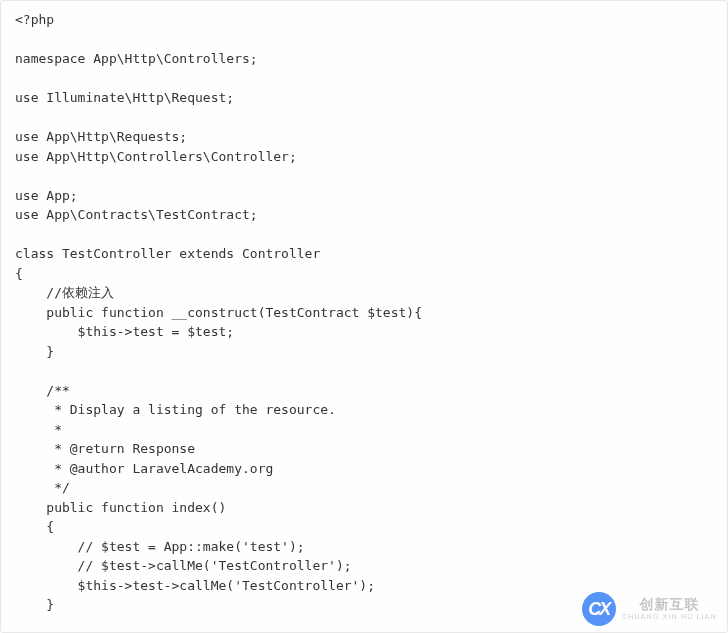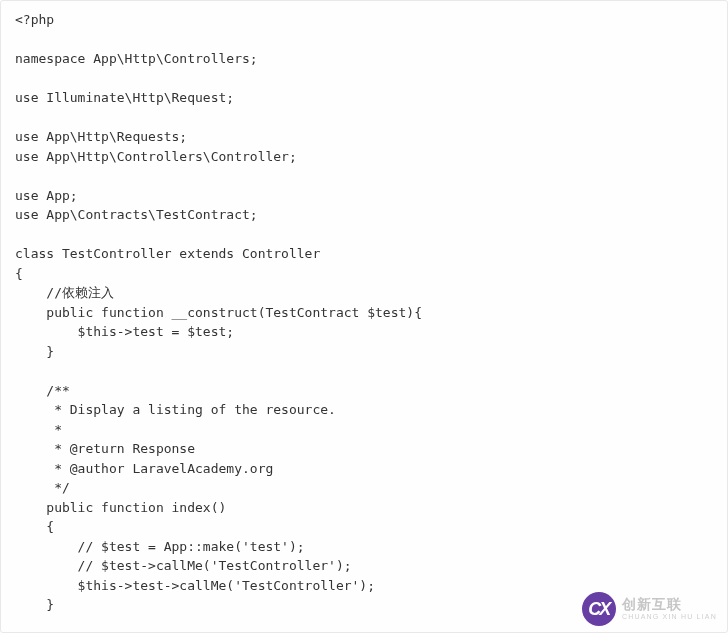--- a/index.html
+++ b/index.html
@@ -31,21 +31,21 @@
       right: 10px;
       display: flex;
       align-items: center;
       gap: 6px;
       opacity: 0.85;
     }
     .watermark-icon {
       width: 34px;
       height: 34px;
       border-radius: 50%;
-      background: #4c1d95;
+      background: #3b82f6;
       display: flex;
       align-items: center;
       justify-content: center;
       color: #fff;
       font-family: Arial, sans-serif;
       font-weight: bold;
       font-size: 18px;
       font-style: italic;
       letter-spacing: -2px;
     }
@@ -53,20 +53,21 @@
       display: flex;
       flex-direction: column;
       font-family: Arial, "Microsoft YaHei", sans-serif;
       line-height: 1.1;
     }
     .watermark-cn {
       font-size: 14px;
       color: #bdbdbd;
       font-weight: bold;
       letter-spacing: 1px;
+      text-align: center;
     }
     .watermark-py {
       font-size: 7px;
       color: #c7c7c7;
       letter-spacing: 1.2px;
     }
   </style>
 </head>
 <body>
 

